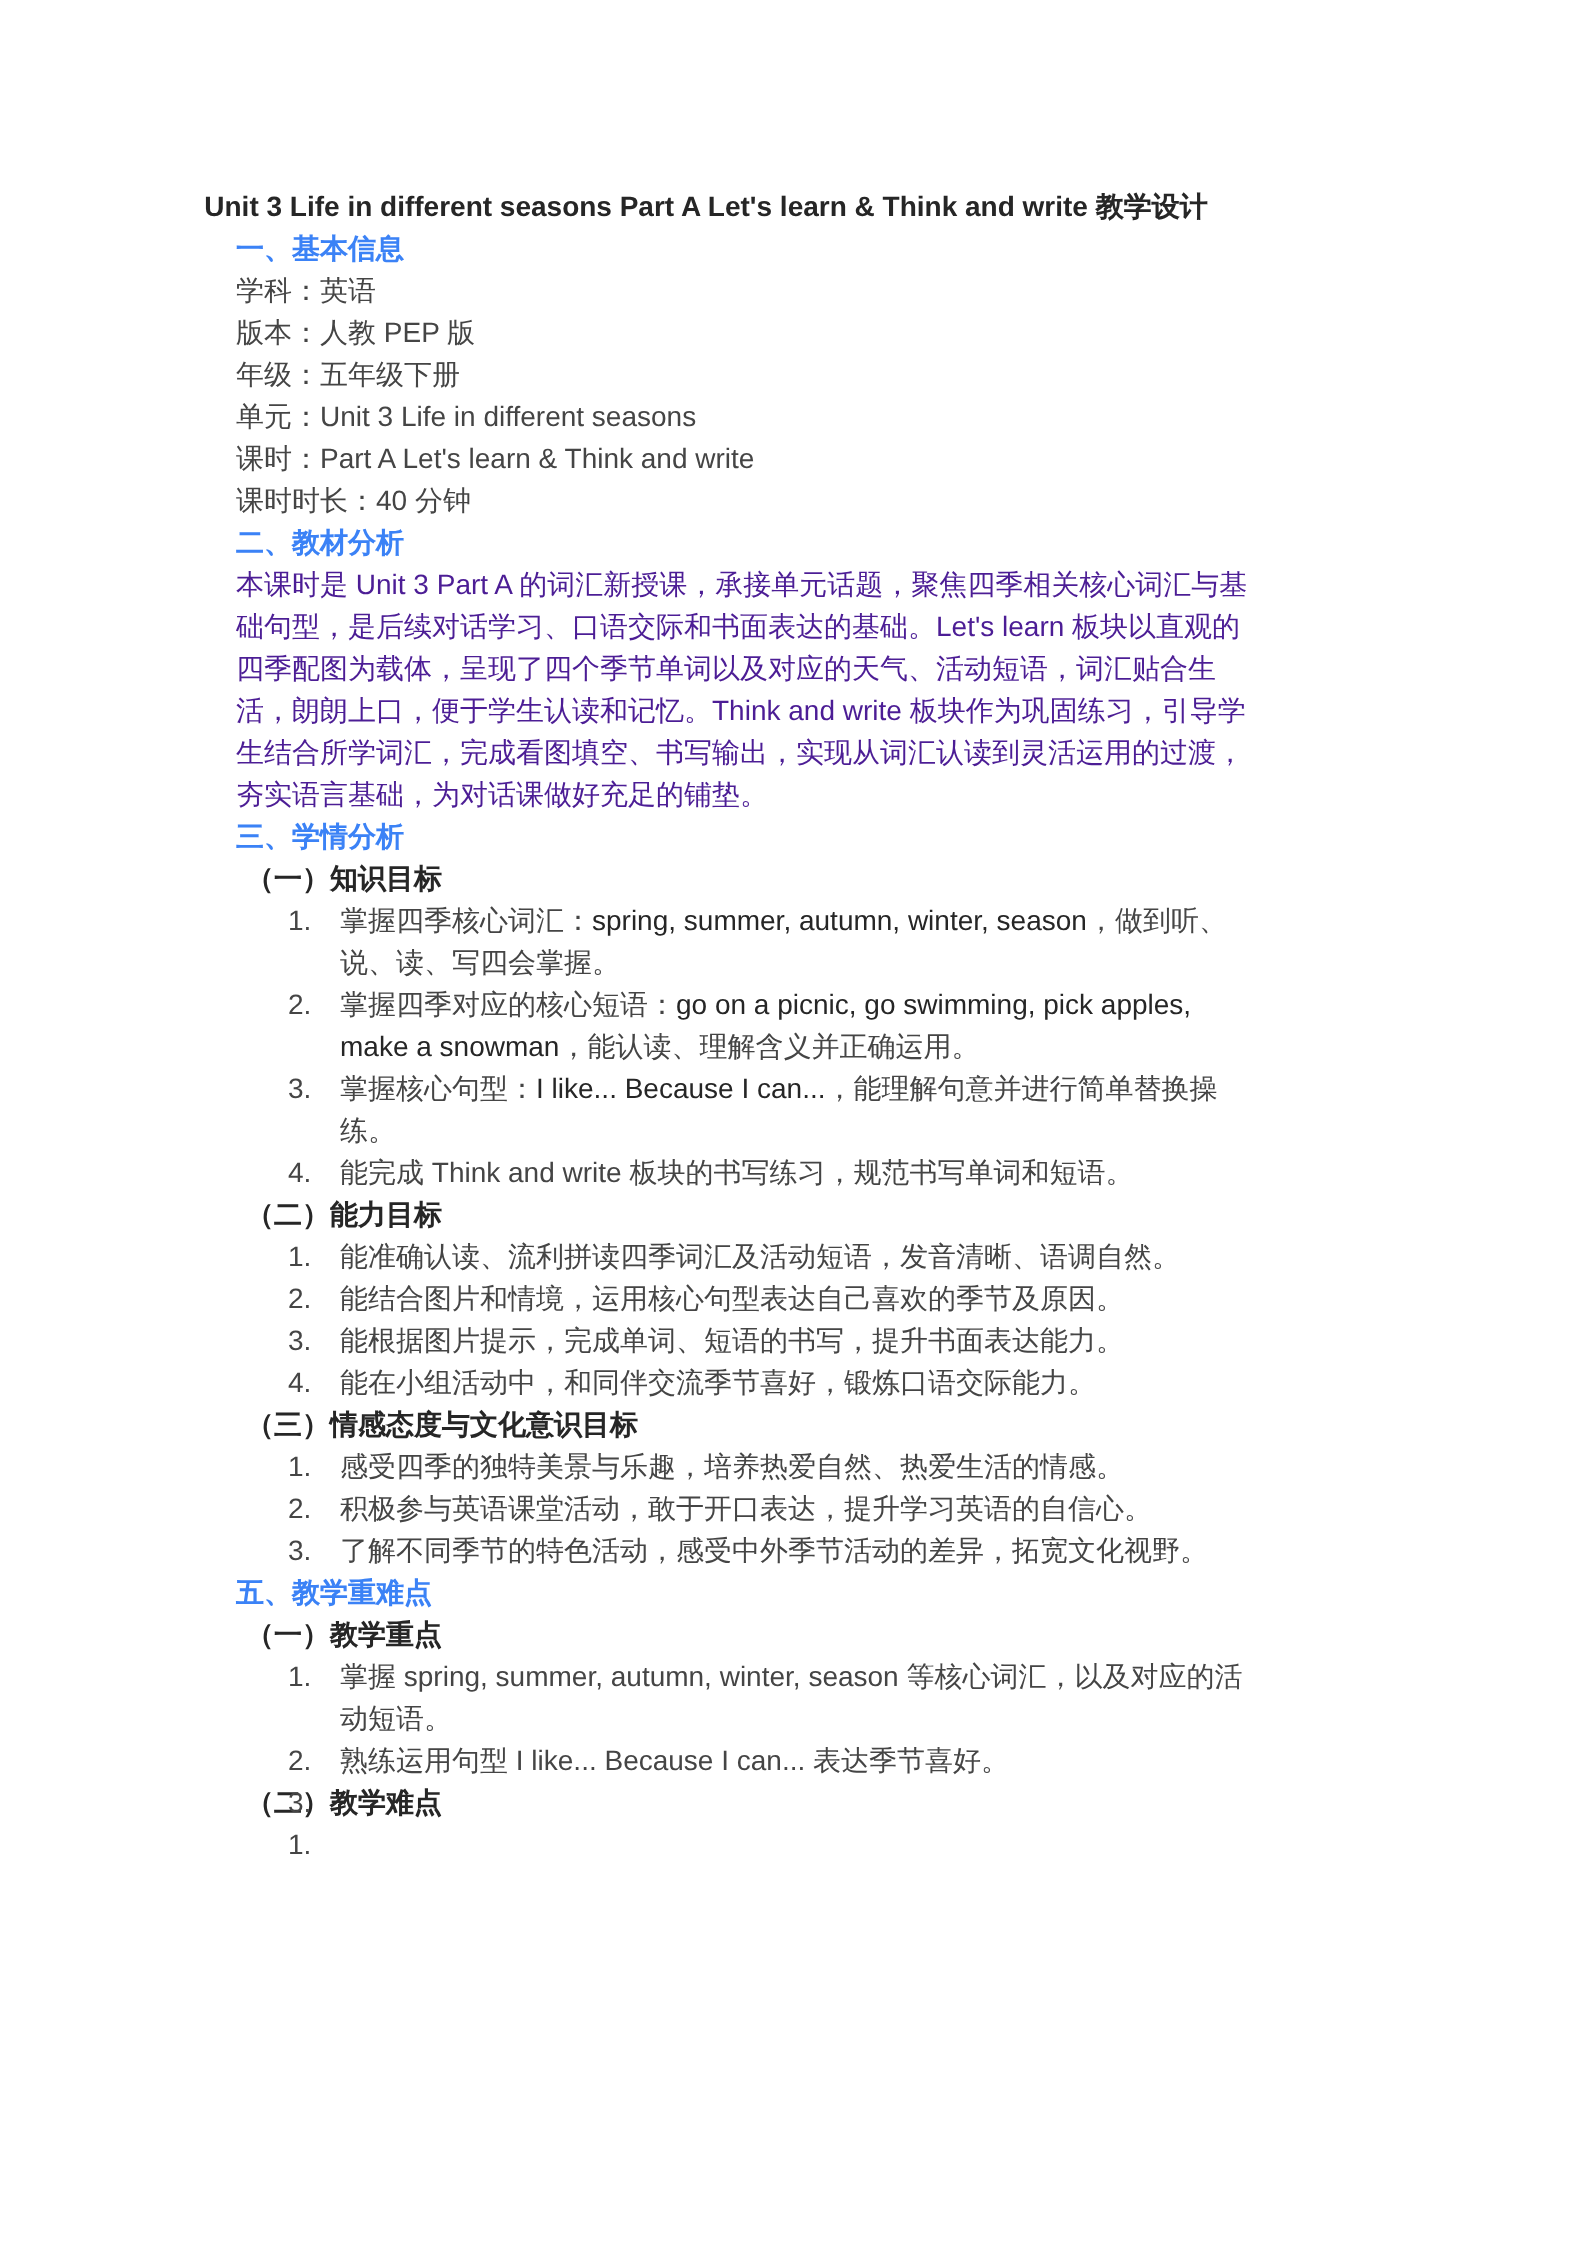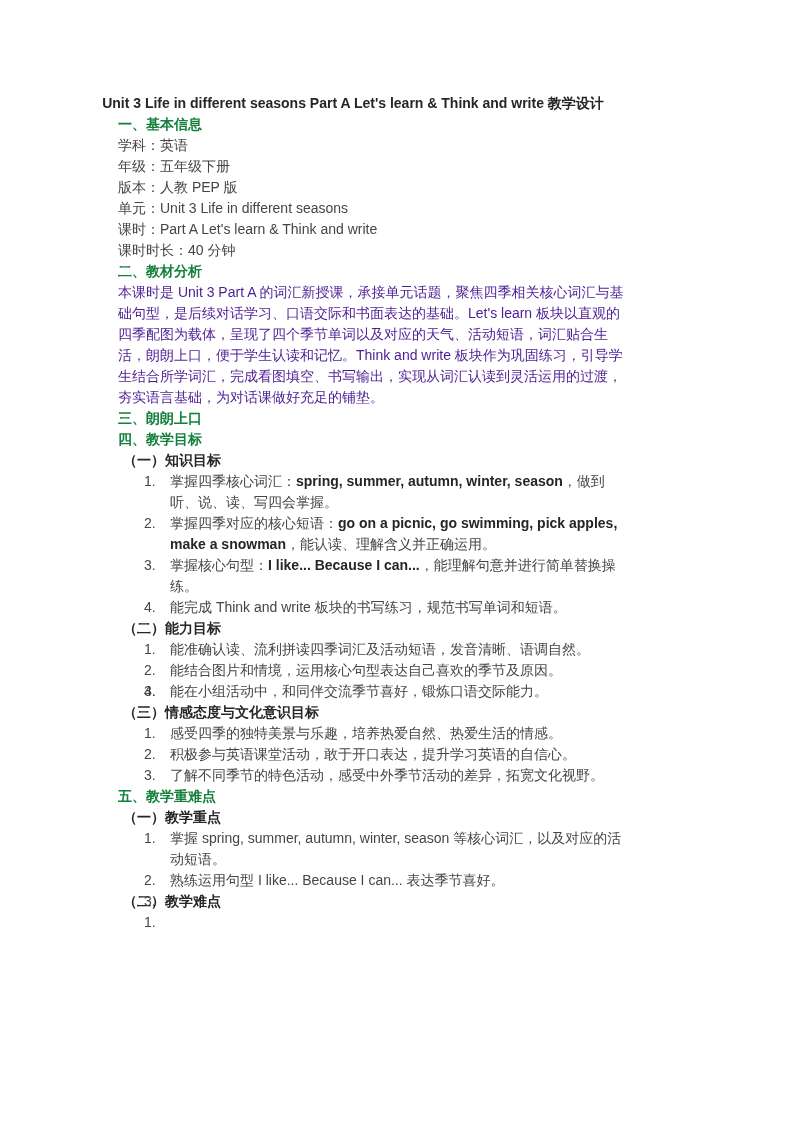--- a/index.html
+++ b/index.html
@@ -9,49 +9,48 @@
     font-family:"Liberation Sans","DejaVu Sans",sans-serif;
     font-size:14px; line-height:21px; color:#454545;
     overflow:hidden;
   }
   .page { width:706px; height:1123px; padding:93px 80px 20px 118px; background:#ffffff; }
   .title {
     text-align:center; font-weight:700; color:#262626;
     margin-left:-38px; 
     white-space:nowrap;
   }
-  .heading { font-weight:700; color:#15803d; }
+  .heading { font-weight:700; color:#3b82f6; }
   .subheading { font-weight:700; color:#262626; padding-left:5px; }
   .info-line { color:#454545; }
   .para { color:#4c1d95; }
   .item { position:relative; padding-left:52px; color:#454545; }
   .item .num { position:absolute; left:26px; top:0; }
-  .item b { font-weight:700; color:#262626; }
+  .item b { font-weight:400; color:#262626; }
 </style>
 </head>
 <body>
 
 <div class="page">
 
   <div class="title">Unit 3 Life in different seasons Part A Let's learn &amp; Think and write 教学设计</div>
 
   <div class="heading">一、基本信息</div>
   <div class="info-line">学科：英语</div>
+  <div class="info-line">版本：人教 PEP 版</div>
   <div class="info-line">年级：五年级下册</div>
-  <div class="info-line">版本：人教 PEP 版</div>
   <div class="info-line">单元：Unit 3 Life in different seasons</div>
   <div class="info-line">课时：Part A Let's learn &amp; Think and write</div>
   <div class="info-line">课时时长：40 分钟</div>
 
   <div class="heading">二、教材分析</div>
   <div class="para">本课时是 Unit 3 Part A 的词汇新授课，承接单元话题，聚焦四季相关核心词汇与基础句型，是后续对话学习、口语交际和书面表达的基础。Let's learn 板块以直观的四季配图为载体，呈现了四个季节单词以及对应的天气、活动短语，词汇贴合生活，朗朗上口，便于学生认读和记忆。Think and write 板块作为巩固练习，引导学生结合所学词汇，完成看图填空、书写输出，实现从词汇认读到灵活运用的过渡，夯实语言基础，为对话课做好充足的铺垫。</div>
 
-  <div class="heading">三、朗朗上口</div>
+  <div class="heading">三、学情分析</div>
 
-  <div class="heading">四、教学目标</div>
 
   <div class="subheading">（一）知识目标</div>
   <div class="item">
     <span class="num">1.</span><span>掌握四季核心词汇：</span><b>spring, summer, autumn, winter, season</b><span>，做到听、说、读、写四会掌握。</span>
   </div>
   <div class="item">
     <span class="num">2.</span><span>掌握四季对应的核心短语：</span><b>go on a picnic, go swimming, pick apples, make a snowman</b><span>，能认读、理解含义并正确运用。</span>
   </div>
   <div class="item">
     <span class="num">3.</span><span>掌握核心句型：</span><b>I like... Because I can...</b><span>，能理解句意并进行简单替换操练。</span>
@@ -61,21 +60,21 @@
   </div>
 
   <div class="subheading">（二）能力目标</div>
   <div class="item">
     <span class="num">1.</span><span>能准确认读、流利拼读四季词汇及活动短语，发音清晰、语调自然。</span><b></b><span></span>
   </div>
   <div class="item">
     <span class="num">2.</span><span>能结合图片和情境，运用核心句型表达自己喜欢的季节及原因。</span><b></b><span></span>
   </div>
   <div class="item">
-    <span class="num">3.</span><b></b><span></span>
+    <span class="num">3.</span><span>能根据图片提示，完成单词、短语的书写，提升书面表达能力。</span><b></b><span></span>
   </div>
   <div class="item">
     <span class="num">4.</span><span>能在小组活动中，和同伴交流季节喜好，锻炼口语交际能力。</span><b></b><span></span>
   </div>
 
   <div class="subheading">（三）情感态度与文化意识目标</div>
   <div class="item">
     <span class="num">1.</span><span>感受四季的独特美景与乐趣，培养热爱自然、热爱生活的情感。</span><b></b><span></span>
   </div>
   <div class="item">

